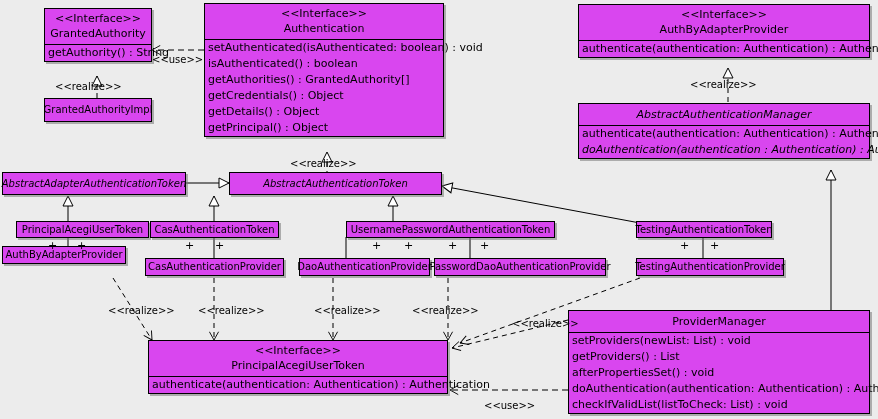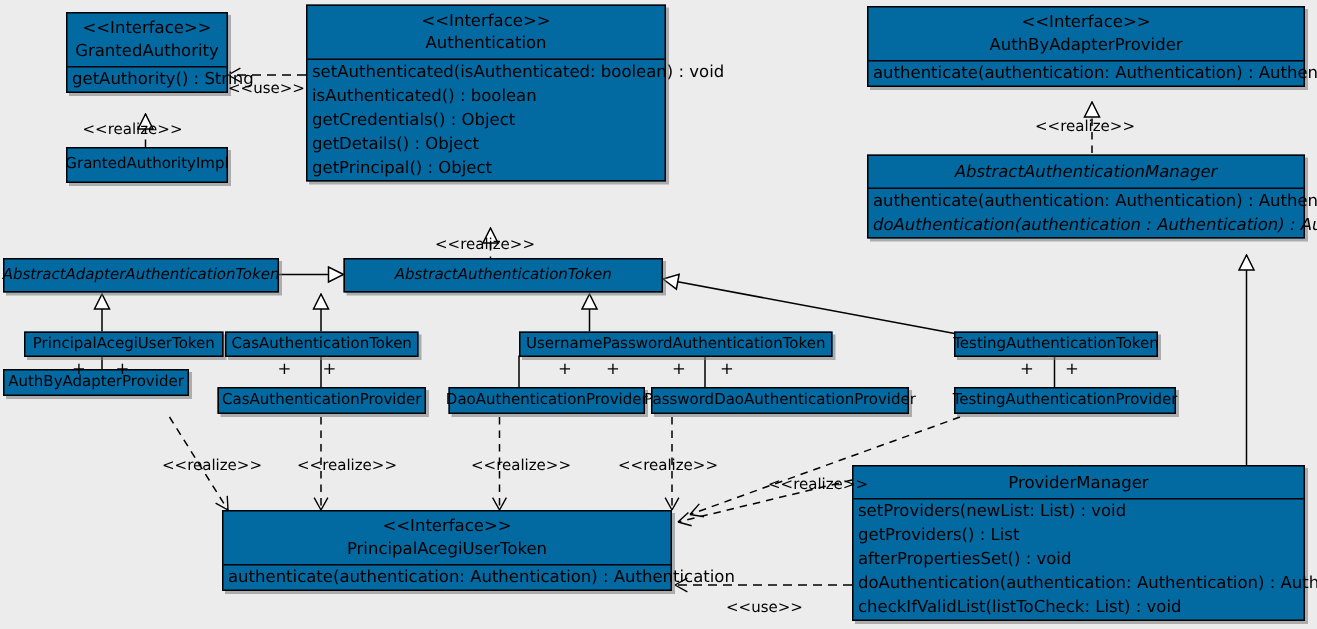--- a/index.html
+++ b/index.html
@@ -7,21 +7,21 @@
     width:878px;height:419px;
     background:#ececec;
     font-family:"DejaVu Sans","Liberation Sans",sans-serif;
     overflow:hidden;
   }
   #canvas{position:relative;width:878px;height:419px;overflow:hidden;}
   svg.lines{position:absolute;left:0;top:0;width:878px;height:419px;pointer-events:none;}
 
   .uml{
     position:absolute;
-    background:#0369a1;
+    background:#d946ef;
     border:1px solid #000000;
     box-shadow:2px 2px 0 rgba(120,120,120,.55);
     box-sizing:border-box;
     z-index:3;
   }
   .hdr{
     padding:2px 4px 3px 4px;
     text-align:center;
     line-height:15px;
   }
@@ -136,20 +136,21 @@
   </div>
 
   <div class="uml" style="left:204px;top:3px;width:240px;">
     <div class="hdr">
       <span class="stereo">&lt;&lt;Interface&gt;&gt;</span>
       <span class="cname">Authentication</span>
     </div>
     <div class="sep ops">
       <div class="op">setAuthenticated(isAuthenticated: boolean) : void</div>
       <div class="op">isAuthenticated() : boolean</div>
+      <div class="op">getAuthorities() : GrantedAuthority[]</div>
       <div class="op">getCredentials() : Object</div>
       <div class="op">getDetails() : Object</div>
       <div class="op">getPrincipal() : Object</div>
     </div>
   </div>
 
   <div class="uml" style="left:578px;top:4px;width:292px;">
     <div class="hdr">
       <span class="stereo">&lt;&lt;Interface&gt;&gt;</span>
       <span class="cname">AuthByAdapterProvider</span>

